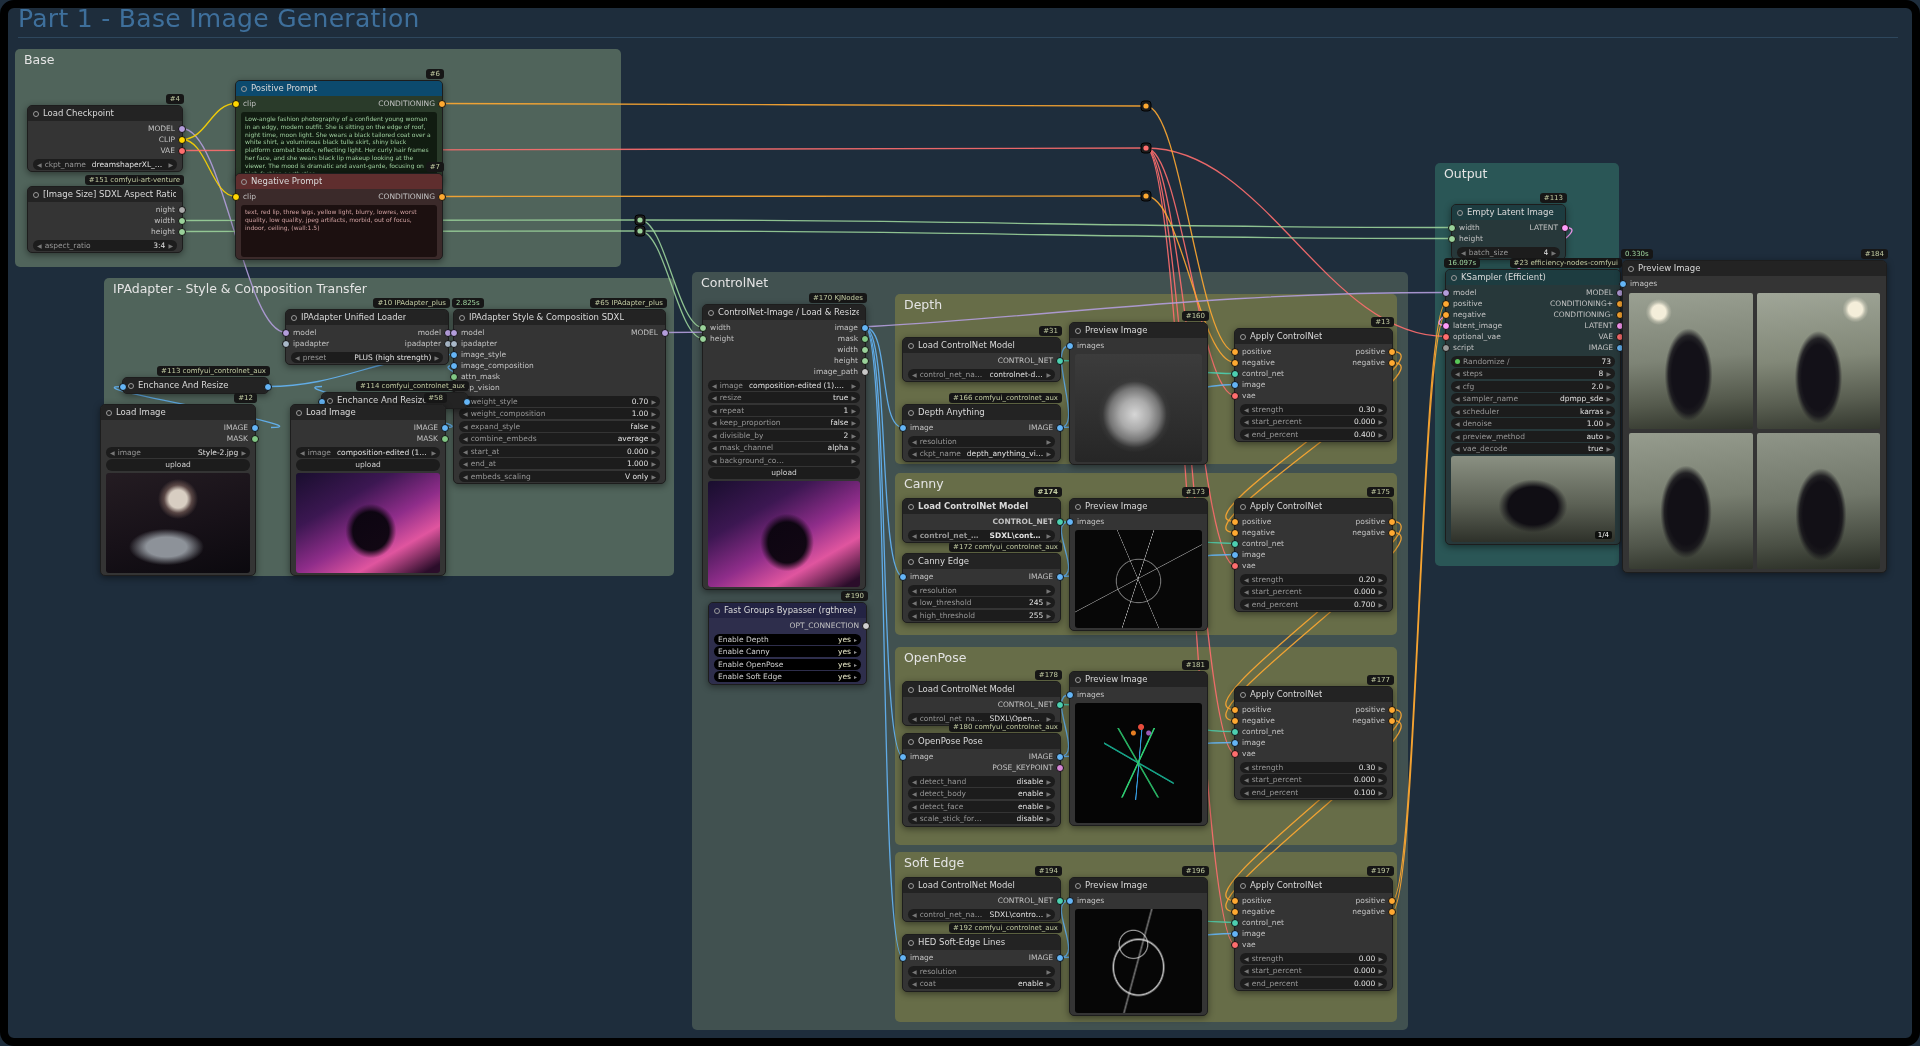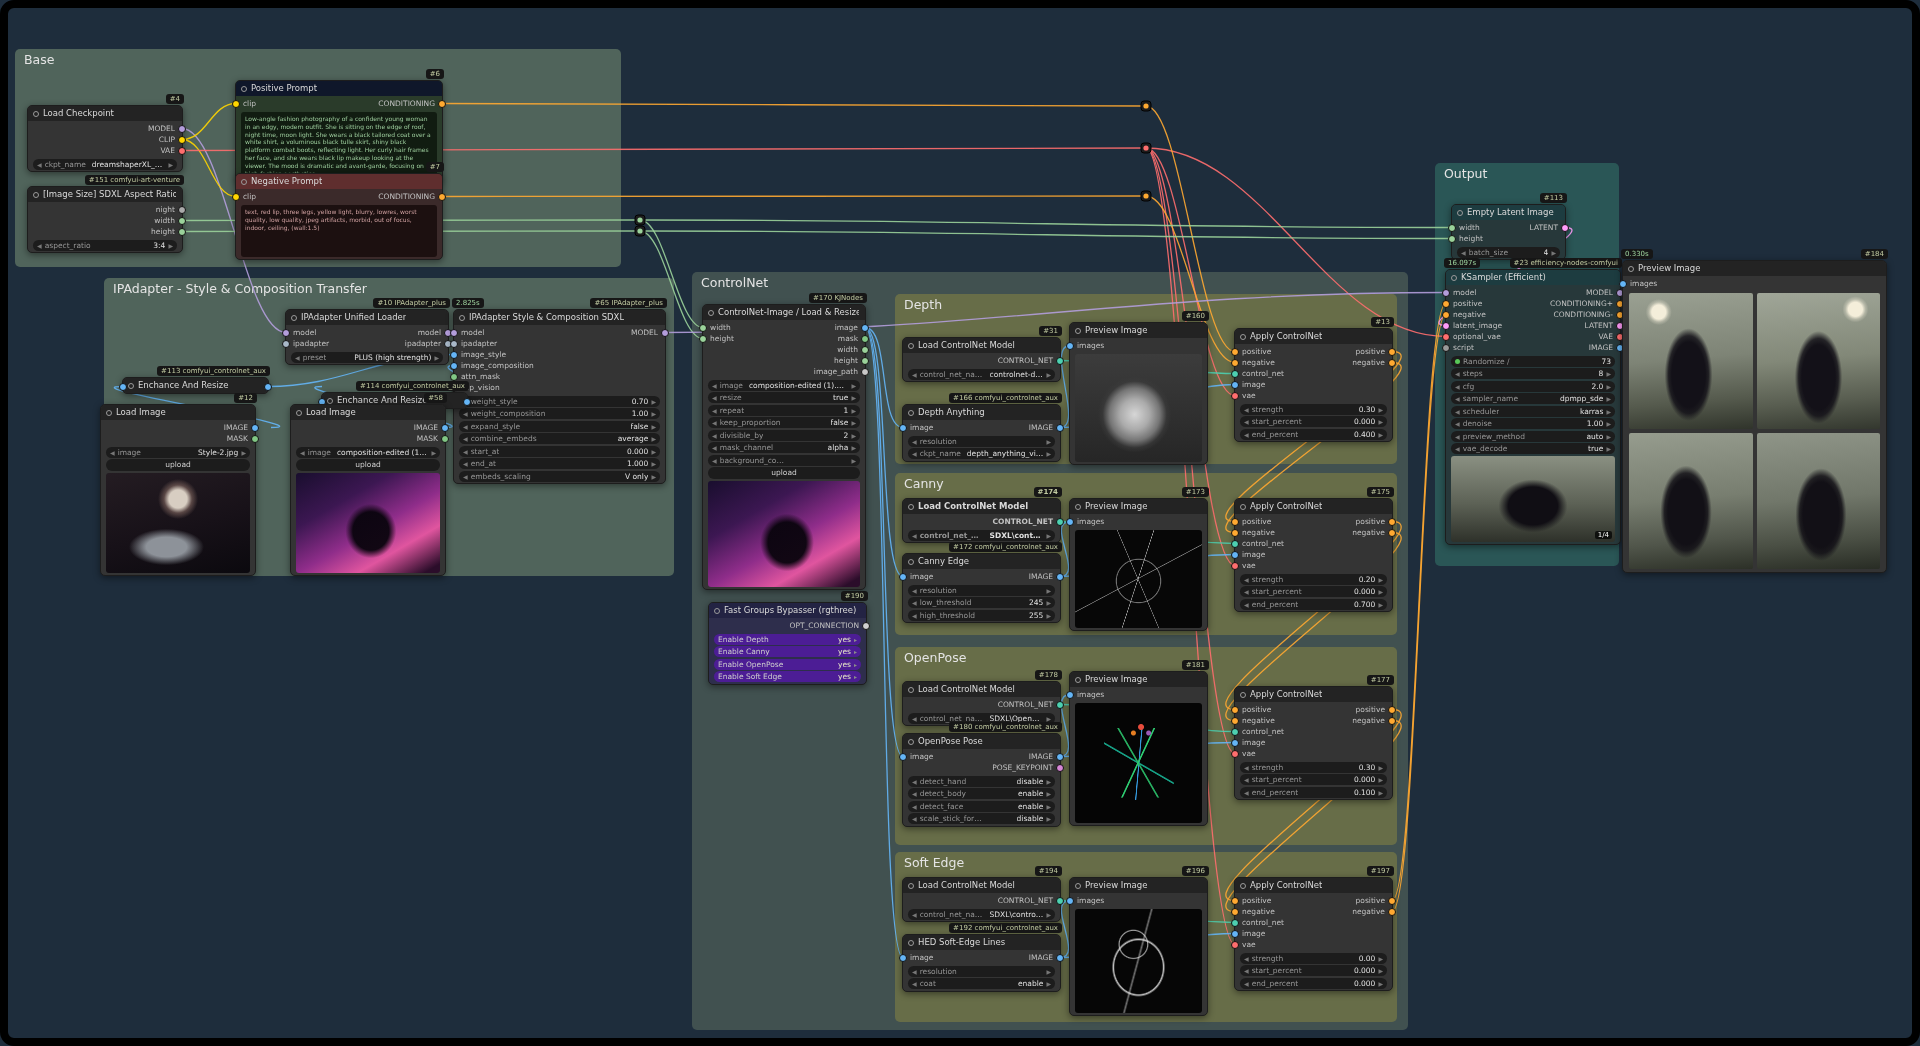--- a/index.html
+++ b/index.html
@@ -30,24 +30,24 @@
   .wpill{display:flex;align-items:center;height:11px;margin:1.5px 5px;background:#1c1c1c;border-radius:6px;
     padding:0 4px;gap:3px;font-size:7.5px;overflow:hidden;}
   .warr{color:#777;font-size:6px;flex:none;}
   .wlabel{color:#969696;white-space:nowrap;overflow:hidden;text-overflow:ellipsis;max-width:46%;flex:none;}
   .wspace{flex:1;}
   .wval{color:#e0e0e0;white-space:nowrap;overflow:hidden;text-overflow:ellipsis;}
   .wbtn{height:12px;line-height:12px;margin:1.5px 5px;background:#1c1c1c;border-radius:6px;text-align:center;
     font-size:7.5px;color:#cfcfcf;}
   .wtext{margin:2px 5px;background:#141414;border-radius:3px;padding:3px 4px;font-size:6px;line-height:1.3;
     overflow:hidden;color:#bfbfbf;}
-  .theme-green{background:#2a3b2a;} .theme-green .ntitle{background:#0f172a;} .theme-green .wtext{background:#111c11;color:#9ccc9c;}
+  .theme-green{background:#2a3b2a;} .theme-green .ntitle{background:#0c4a6e;} .theme-green .wtext{background:#111c11;color:#9ccc9c;}
   .theme-red{background:#3b2a2a;} .theme-red .ntitle{background:#5f2e2e;} .theme-red .wtext{background:#1c1010;color:#cfa0a0;}
   .theme-teal{background:#27383a;} .theme-teal .ntitle{background:#1d3c40;}
-  .theme-purple{background:#2e2e4c;} .theme-purple .ntitle{background:#232343;} .theme-purple .wpill,.theme-purple .wbypass{background:#4c1d95;}
+  .theme-purple{background:#2e2e4c;} .theme-purple .ntitle{background:#232343;} .theme-purple .wpill,.theme-purple .wbypass{background:#000000;}
   .wbypass{display:flex;align-items:center;height:11px;margin:1.5px 5px;background:#1c1c1c;border-radius:6px;
     padding:0 4px;gap:3px;font-size:7.5px;}
   .wbypass .wlabel{color:#cfcfcf;max-width:70%;}
   .wbypass .wval{margin-left:auto;color:#e8e8c8;}
   .bico{color:#8a8a8a;font-size:6px;}
   .seedrow .seeddot{width:5px;height:5px;border-radius:50%;background:#58c858;flex:none;}
   .badge{position:absolute;top:-12px;right:-2px;background:#161616;color:#c2cba2;font-size:7px;line-height:10px;
     padding:0 4px;border-radius:3px;white-space:nowrap;z-index:4;}
   .badge.timing{right:auto;left:-2px;color:#9fd49f;}
   .nimg{margin:2px 5px;border-radius:3px;}
@@ -90,20 +90,21 @@
     linear-gradient(175deg,#969c8e 0%,#787e70 48%,#50554a 78%,#2c3027 100%);}
   .img-out-d{background:radial-gradient(ellipse 28% 46% at 52% 60%,#121016 0 52%,rgba(18,16,22,.85) 62%,transparent 74%),
     linear-gradient(175deg,#8f9588 0%,#71776a 48%,#4a4f44 78%,#282c24 100%);}
   .img-out-t{background:radial-gradient(ellipse 30% 44% at 50% 58%,#100e14 0 50%,transparent 70%),
     linear-gradient(180deg,#8a9082 0%,#5d6256 55%,#2e312a 100%);}
 </style>
 </head>
 <body>
 
 <div class="canvas" id="canvas">
+  <h1 class="page-title">Part 1 - Base Image Generation</h1>
   <svg id="wires">
       <path d="M 182 128.5 C 223.6 128.5, 244.4 332.5, 286 332.5" stroke="#b39ddb"></path>
       <path d="M 182 139.5 C 207 139.5, 211 103.5, 236 103.5" stroke="#ffd500"></path>
       <path d="M 182 139.5 C 207 139.5, 211 196.5, 236 196.5" stroke="#ffd500"></path>
       <path d="M 182 150.5 C 567.6 150.5, 760.4 148, 1146 148" stroke="#ff6e6e"></path>
       <path d="M 1146 148 C 1181.6 148, 1199.4 395.5, 1235 395.5" stroke="#ff6e6e"></path>
       <path d="M 1146 148 C 1181.6 148, 1199.4 565.5, 1235 565.5" stroke="#ff6e6e"></path>
       <path d="M 1146 148 C 1181.6 148, 1199.4 753.5, 1235 753.5" stroke="#ff6e6e"></path>
       <path d="M 1146 148 C 1181.6 148, 1199.4 944.5, 1235 944.5" stroke="#ff6e6e"></path>
       <path d="M 1146 148 C 1266 148, 1326 336.5, 1446 336.5" stroke="#ff6e6e"></path>

